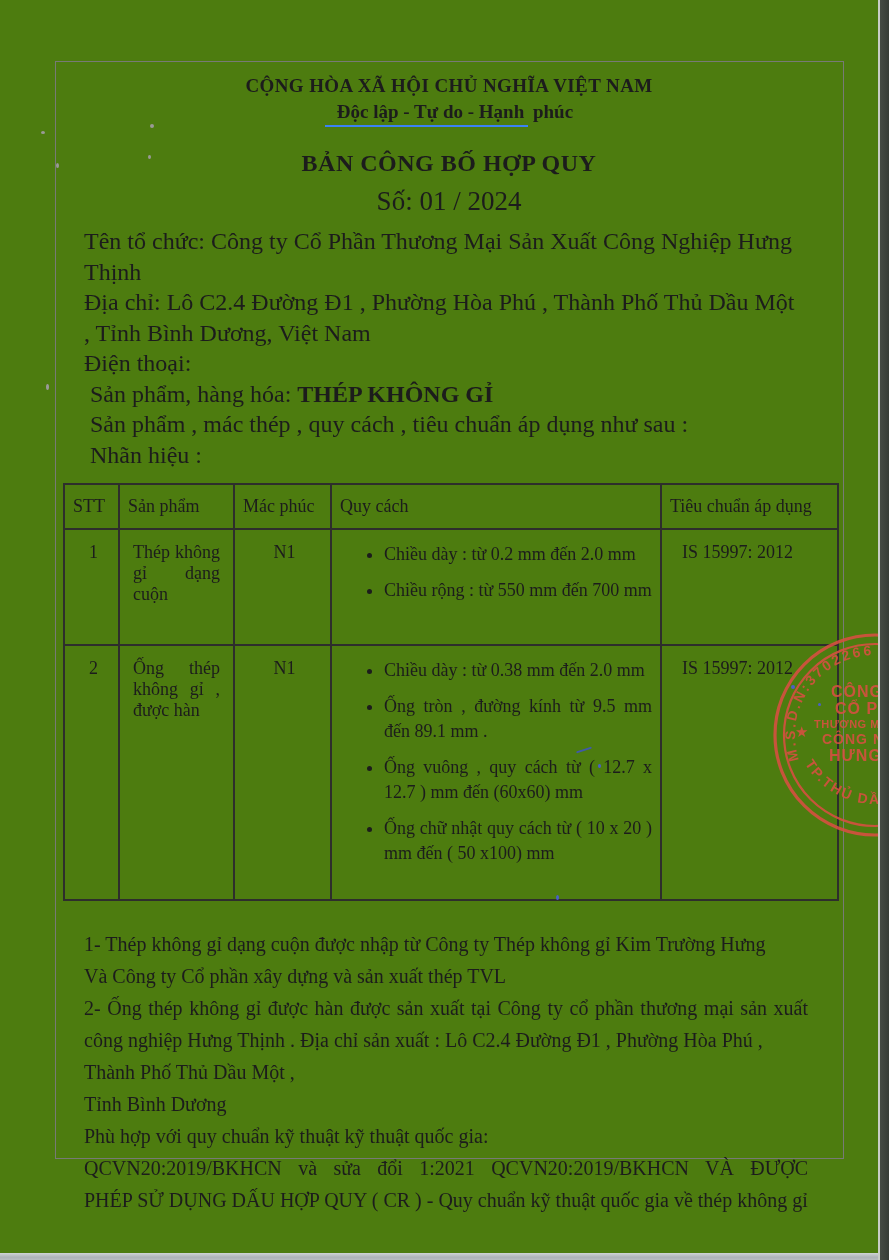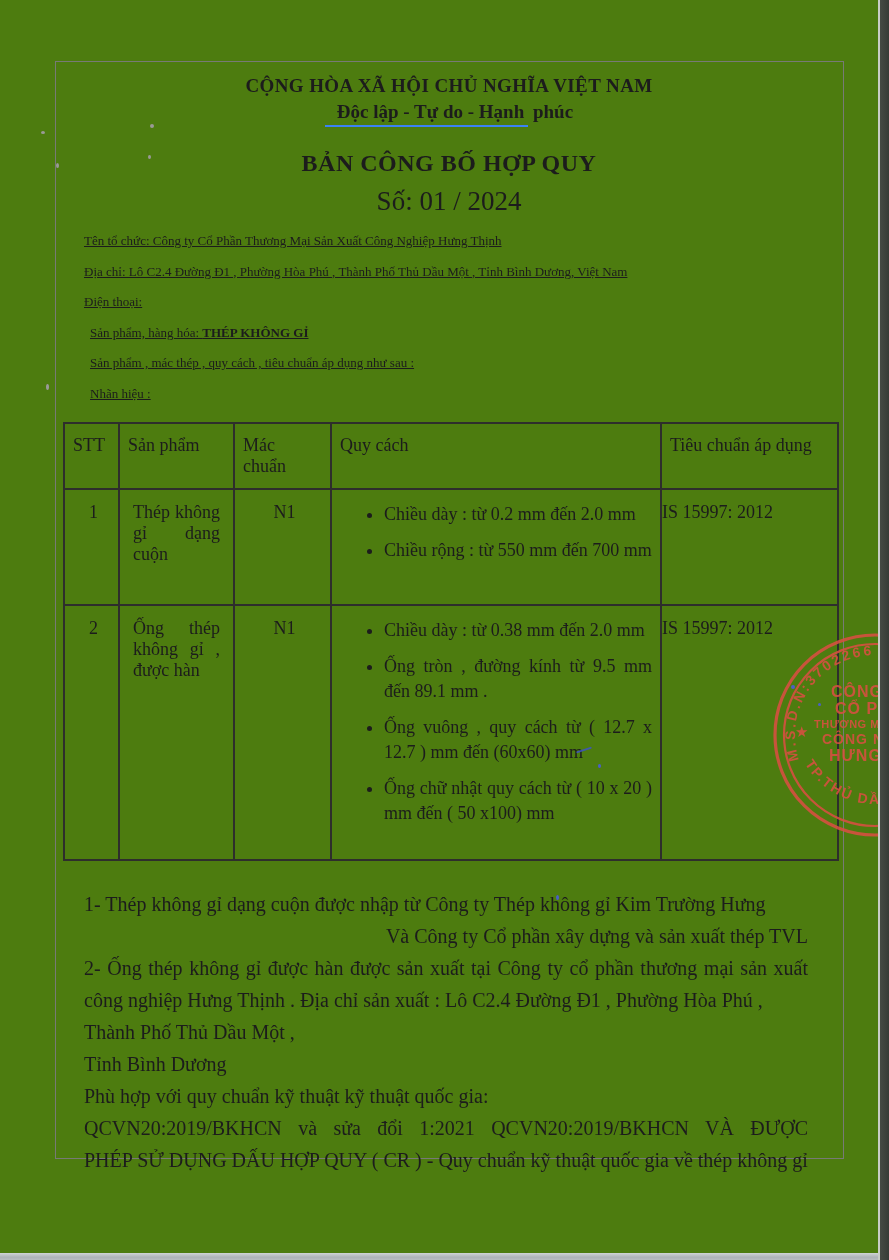--- a/index.html
+++ b/index.html
@@ -17,45 +17,45 @@
 
   
   .nat-header { text-align:center; padding-top:13px; font-weight:bold; }
   .nat-line1 { font-size:19px; letter-spacing:.4px; }
   .motto { font-size:19px; margin-top:4px; }
   .motto-u { display:inline-block; border-bottom:2px solid #3b82f6; padding:0 4px 2px 12px; }
   .doc-title { text-align:center; font-weight:bold; font-size:24px; letter-spacing:.5px; margin-top:23px; }
   .doc-number { text-align:center; font-size:27px; margin-top:9px; }
 
   
-  .info { padding:9px 38px 0 28px; font-size:13px; line-height:30.5px;text-decoration:underline; }
+  .info { padding:9px 38px 0 28px; font-size:24px; line-height:30.5px; }
   .info p { margin:0; }
   .info .indent { padding-left:6px; }
   .product-name { font-weight:bold; }
 
   
   table.spec { border-collapse:collapse; table-layout:fixed; width:774px; margin:13px 0 0 7px; font-size:18px; }
   table.spec th, table.spec td { border:2px solid #2e2e2c; vertical-align:top; font-weight:normal; }
   table.spec th { padding:11px 8px; text-align:left; height:20px; }
   th.c-stt, td.c-stt { text-align:center; }
   td { padding:12px 6px 10px 10px; }
   td.c-sp { text-align:justify; padding:12px 13px 10px 13px; }
   td.c-mac { text-align:center; }
   td.c-qc { padding:10px 8px 8px 10px; }
   td.c-qc ul { margin:2px 0 0 0; padding-left:42px; }
   td.c-qc li { margin-bottom:11px; text-align:justify; line-height:25px; }
-  td.c-tc { padding:12px 6px 10px 0; }
+  td.c-tc { padding:12px 6px 10px 20px; }
   tr.r1 td { height:92px; }
   tr.r2 td { height:231px; }
 
   
   .notes { padding:27px 34px 0 28px; font-size:20px; line-height:32px; }
   .notes p { margin:0; }
   .n1-l1 { margin-left:19px; }
-  .n1-l2 { margin-left:14px;text-align:right; }
+  .n1-l2 { margin-left:14px; }
   .n2-l1 { margin-left:19px; margin-right:-30px; text-align:justify; text-align-last:justify; }
   .n2-l2 { margin-left:41px; margin-right:-30px; }
   .n2-l3 { margin-left:41px; }
   .region { margin-left:2px; }
   .phuhop { margin-left:4px; }
   .qcvn-l1 { margin-left:21px; margin-right:-30px; text-align:justify; text-align-last:justify; }
   .qcvn-l2 { margin-left:-21px; margin-right:-30px; }
 
   
   .stamp { position:absolute; left:765px; top:625px; z-index:5; opacity:.88; }
@@ -102,21 +102,21 @@
           <col style="width:55px">
           <col style="width:115px">
           <col style="width:97px">
           <col style="width:330px">
           <col style="width:177px">
         </colgroup>
       <tbody>
           <tr>
         <th class="c-stt">STT</th>
         <th>Sản phẩm</th>
-        <th>Mác chuẩn</th>
+        <th>Mác phúc</th>
         <th>Quy cách</th>
         <th>Tiêu chuẩn áp dụng</th>
       </tr>
       <tr class="r1">
         <td class="c-stt">1</td>
         <td class="c-sp">Thép không gỉ dạng cuộn</td>
         <td class="c-mac">N1</td>
         <td class="c-qc">
           <ul>
             <li>Chiều dày : từ 0.2 mm đến 2.0 mm</li>

